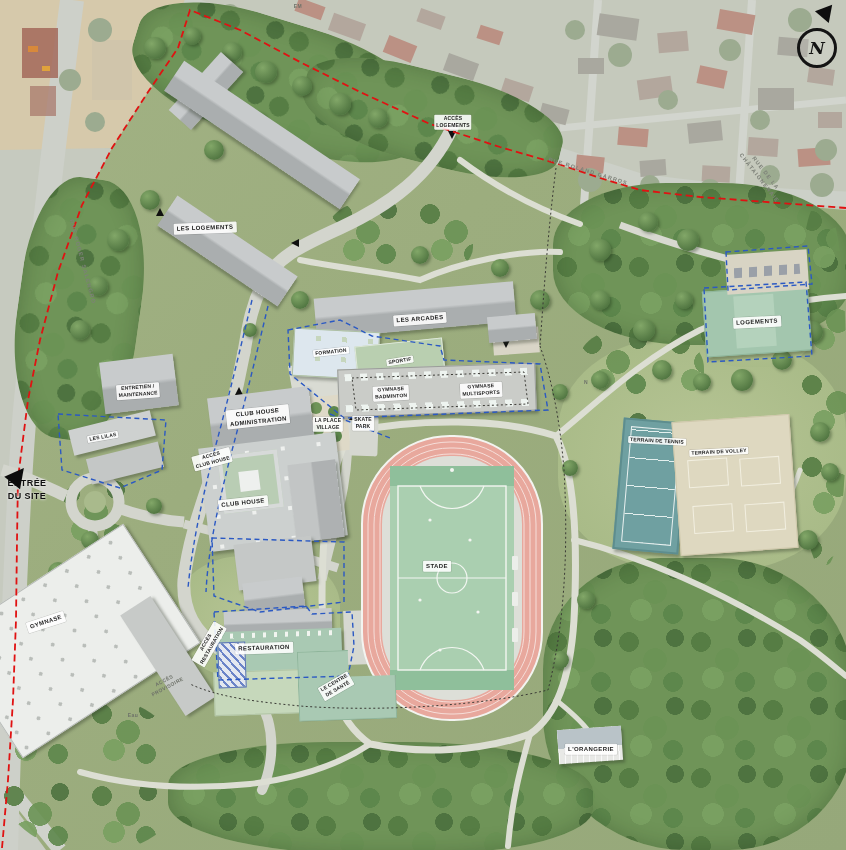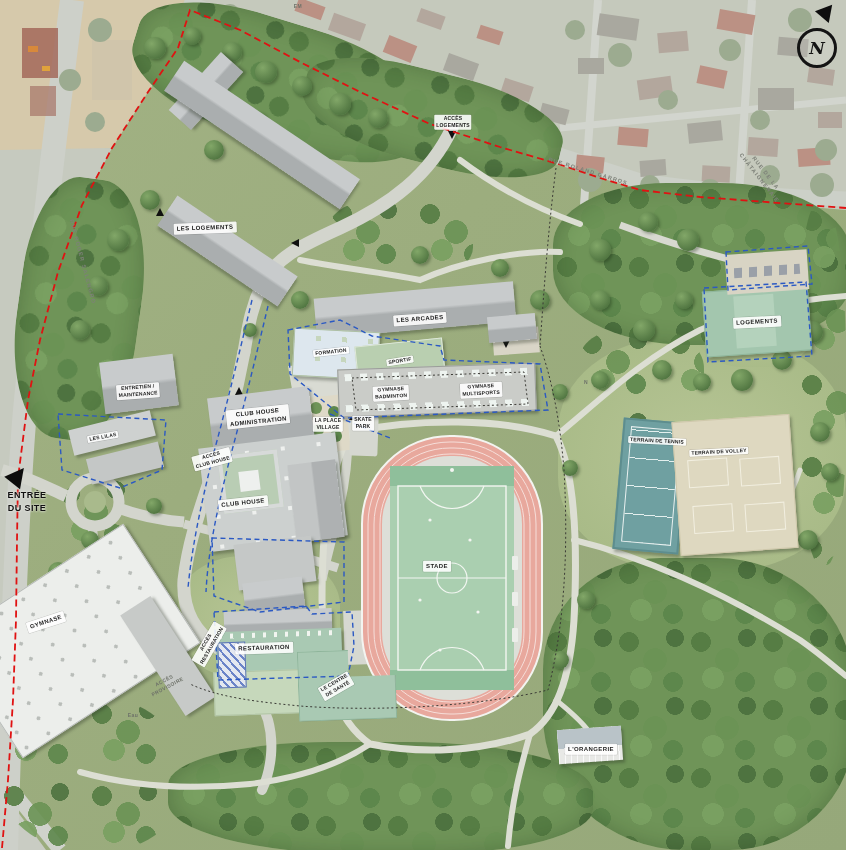--- a/index.html
+++ b/index.html
@@ -307,21 +307,21 @@
   <div class="lbl small" style="left:391px;top:393px;transform:translate(-50%,-50%) rotate(-3deg)">GYMNASE
 BADMINTON</div>
   <div class="lbl small" style="left:481px;top:390px;transform:translate(-50%,-50%) rotate(-3deg)">GYMNASE
 MULTISPORTS</div>
   <div class="lbl" style="left:258px;top:417px;transform:translate(-50%,-50%) rotate(-6deg)">CLUB HOUSE
 ADMINISTRATION</div>
   <div class="lbl" style="left:243px;top:503px;transform:translate(-50%,-50%) rotate(-6deg)">CLUB HOUSE</div>
   <div class="lbl small" style="left:138px;top:391px;transform:translate(-50%,-50%) rotate(-4deg)">ENTRETIEN /
 MAINTENANCE</div>
   <div class="lbl small" style="left:103px;top:437px;transform:translate(-50%,-50%) rotate(-10deg)">LES LILAS</div>
-  <div class="lbl entry" style="left:27px;top:502px">ENTRÉE
+  <div class="lbl entry" style="left:27px;top:490px">ENTRÉE
 DU SITE</div>
   <div class="lbl small" style="left:328px;top:424px">LA PLACE
 VILLAGE</div>
   <div class="lbl small" style="left:363px;top:423px">SKATE
 PARK</div>
   <div class="lbl" style="left:437px;top:566px">STADE</div>
   <div class="lbl small" style="left:657px;top:441px;transform:translate(-50%,-50%) rotate(3deg)">TERRAIN DE TENNIS</div>
   <div class="lbl small" style="left:719px;top:452px;transform:translate(-50%,-50%) rotate(-3deg)">TERRAIN DE VOLLEY</div>
   <div class="lbl" style="left:757px;top:322px;transform:translate(-50%,-50%) rotate(-3deg)">LOGEMENTS</div>
   <div class="lbl" style="left:46px;top:622px;transform:translate(-50%,-50%) rotate(-18deg)">GYMNASE</div>

